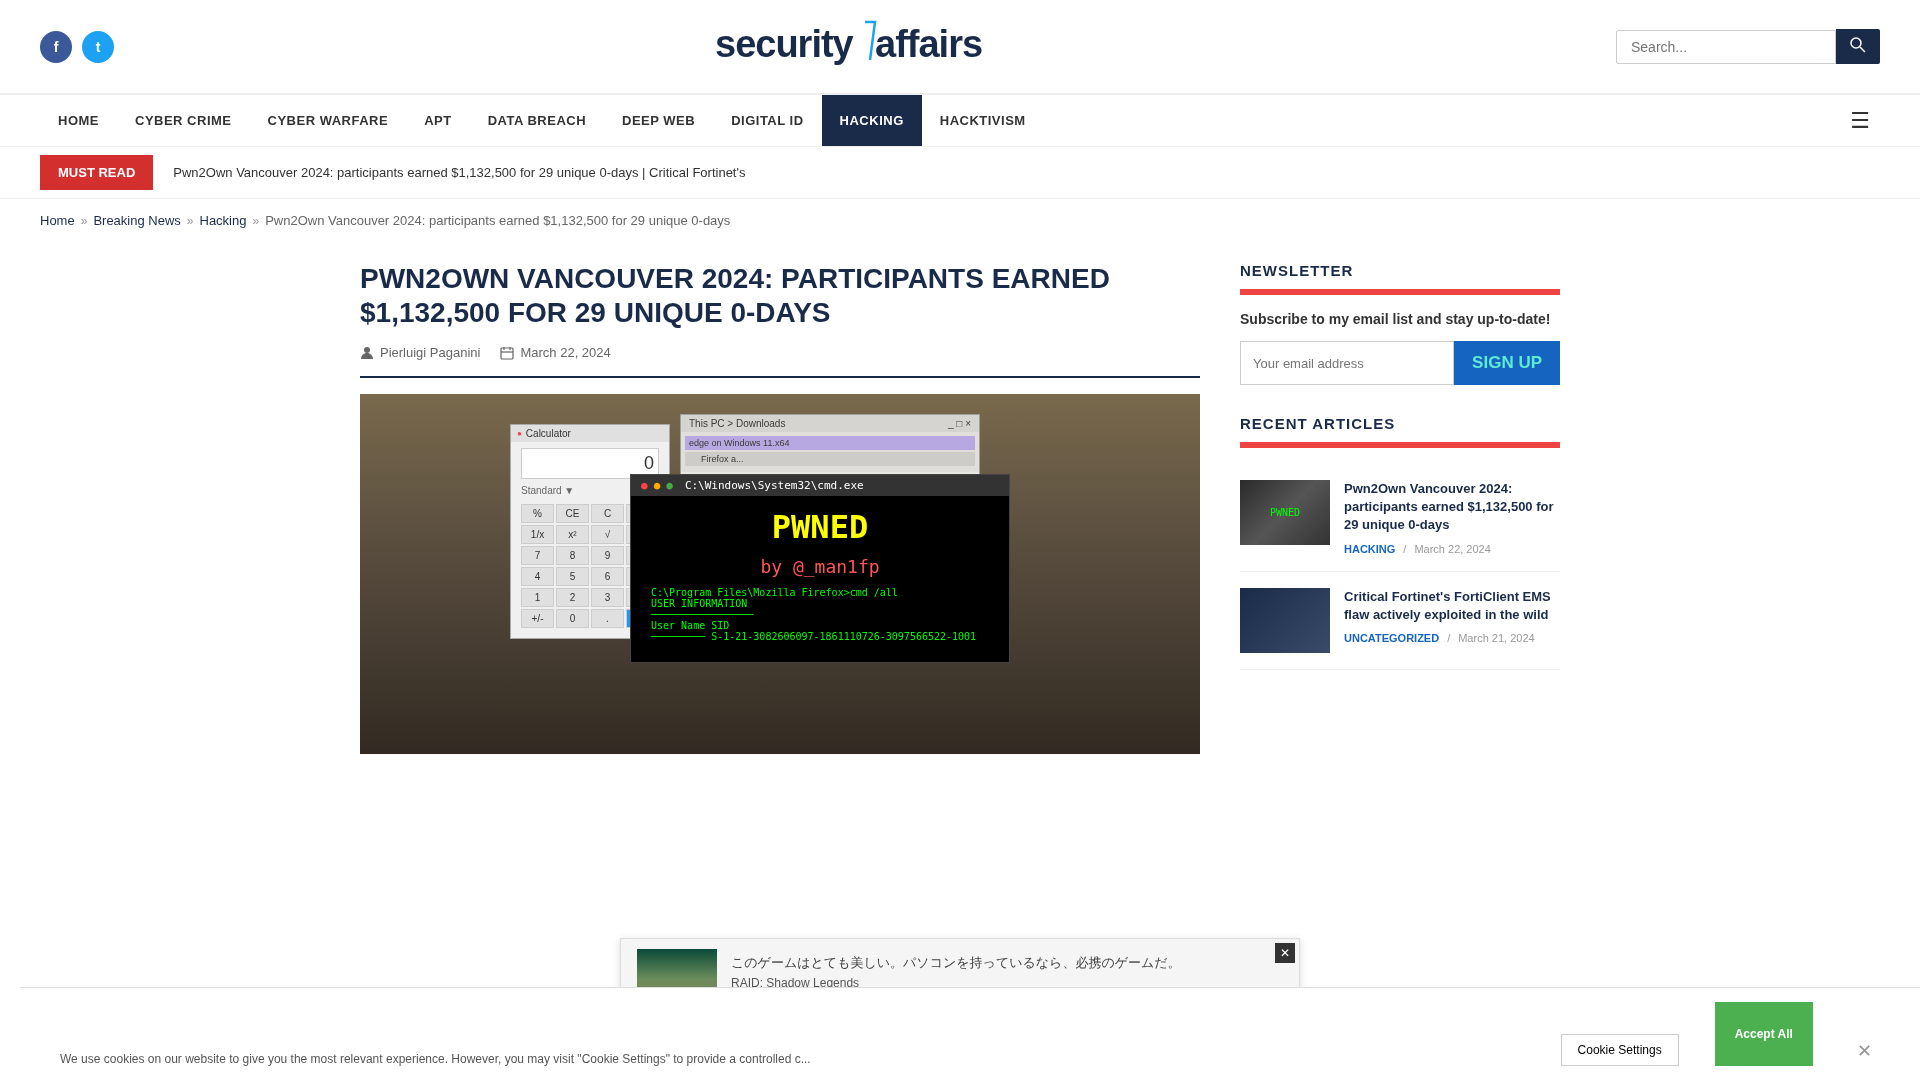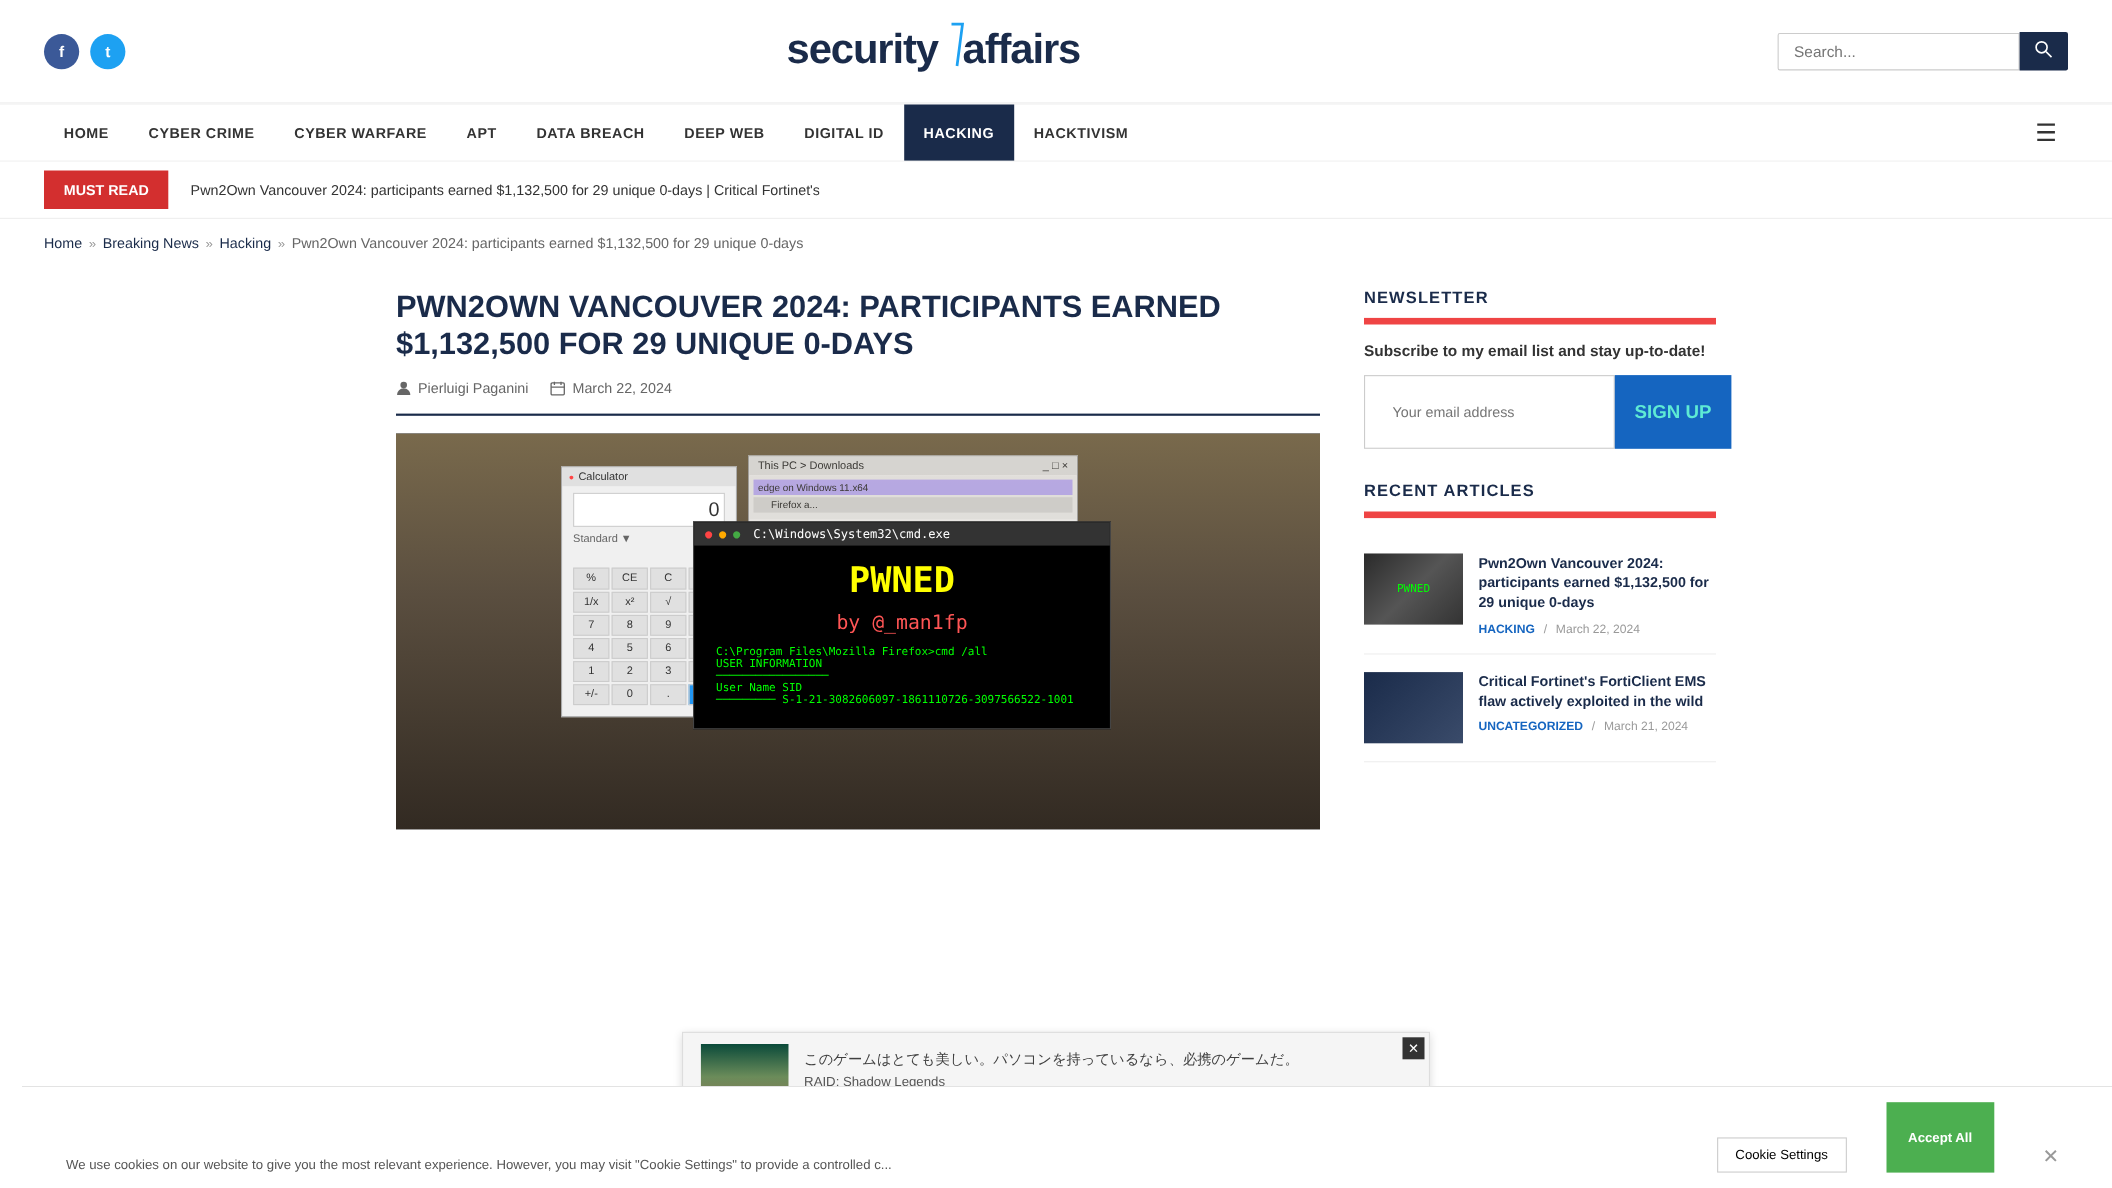--- a/index.html
+++ b/index.html
@@ -192,21 +192,21 @@
       letter-spacing: 1px;
       padding-bottom: 10px;
       border-bottom: 6px solid #ef4444;
       margin-bottom: 16px;
     }
     .newsletter-desc { font-size: 14px; color: #333; font-weight: 600; margin-bottom: 14px; }
     .email-form { display: flex; gap: 0; margin-bottom: 0; }
     .email-input {
       flex: 1;
       border: 1px solid #ccc;
-      padding: 25px;
+      padding: 12px;
       font-size: 13px;
       outline: none;
       color: #999;
     }
     .signup-btn {
       background: #1565c0;
       color: #5eead4;
       border: none;
       padding: 12px 18px;
       font-weight: 700;
@@ -429,21 +429,21 @@
       <div style="position:relative;width:100%;height:100%;display:flex;align-items:center;justify-content:center;">
 
         <div style="position:relative;width:560px;height:320px;">
 
           <div class="calc-mock" style="position:absolute;top:10px;left:10px;z-index:2;">
             <div style="background:#e0e0e0;padding:3px 6px;font-size:10px;margin:-10px -10px 6px -10px;display:flex;align-items:center;gap:4px;">
               <span style="color:#f44;font-size:8px;">●</span>
               <span style="font-size:10px;">Calculator</span>
             </div>
             <div class="calc-display">0</div>
-            <div style="font-size:10px;margin-bottom:20px;color:#666;">Standard ▼</div>
+            <div style="font-size:10px;margin-bottom:8px;color:#666;">Standard ▼</div>
             <div class="calc-buttons">
               <div class="calc-btn">%</div>
                 <div class="calc-btn">CE</div>
                 <div class="calc-btn">C</div>
                 <div class="calc-btn">⌫</div>
               <div class="calc-btn">1/x</div>
                 <div class="calc-btn">x²</div>
                 <div class="calc-btn">√</div>
                 <div class="calc-btn">÷</div>
               <div class="calc-btn">7</div>

